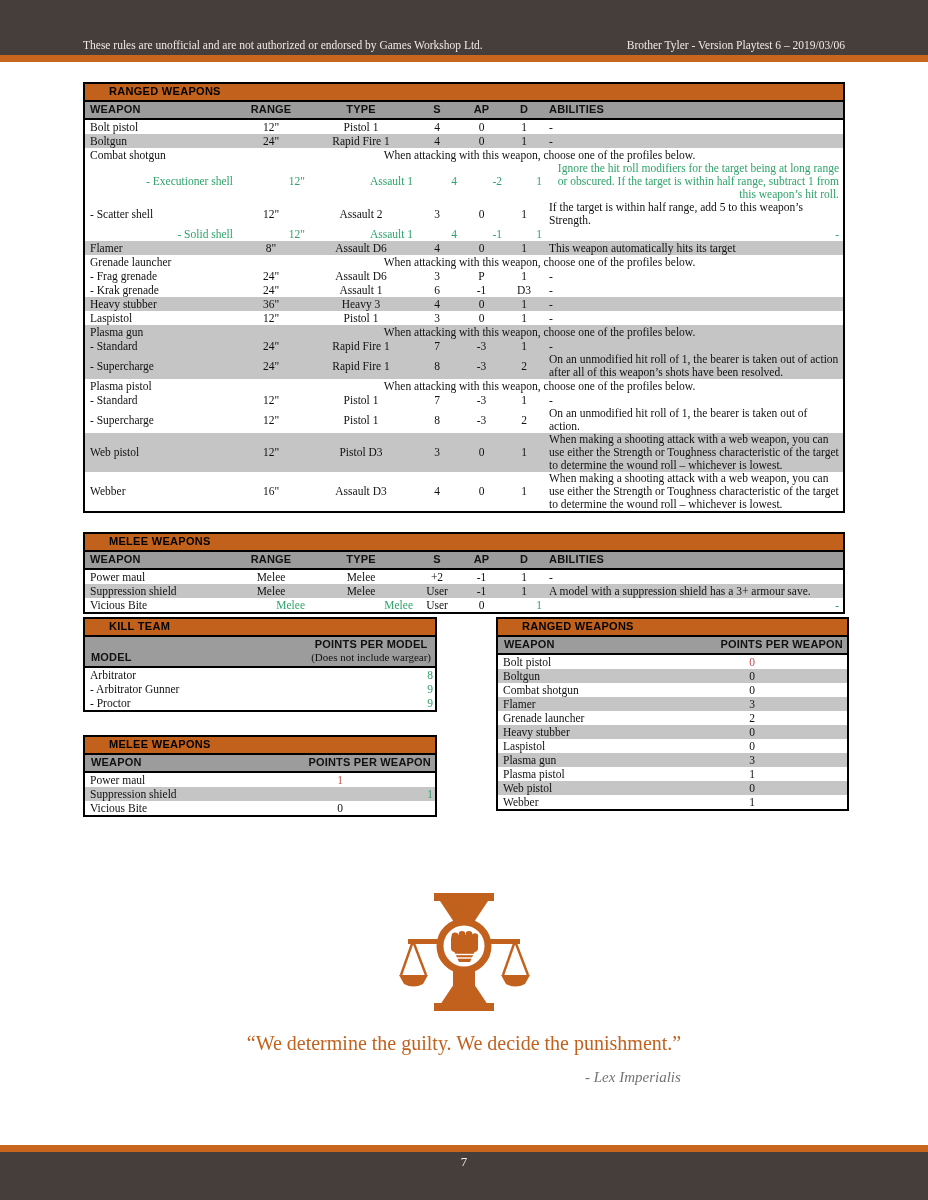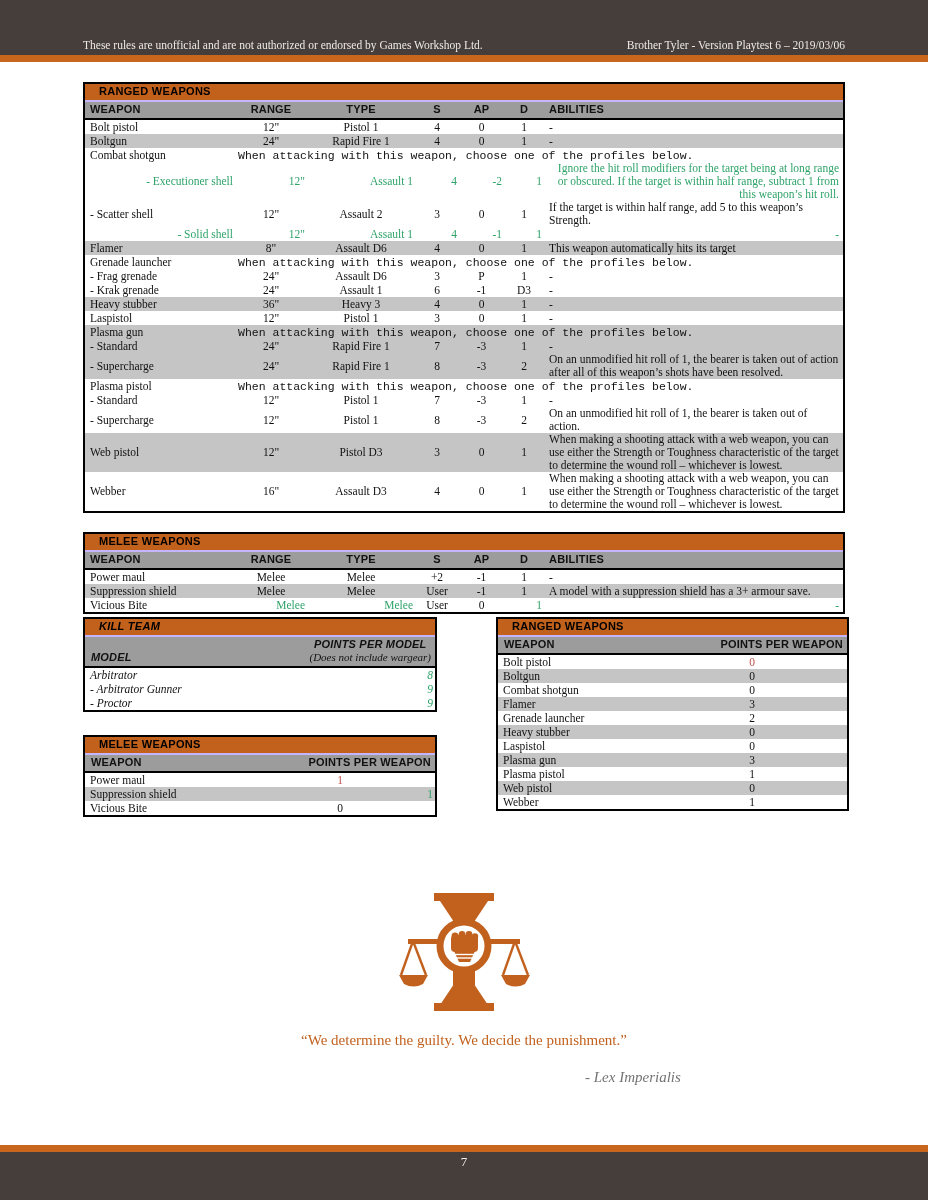--- a/index.html
+++ b/index.html
@@ -9,51 +9,51 @@
   .topbar{position:absolute;left:0;top:0;width:928px;height:55px;background:#453E3A;}
   .topbar-inner{position:absolute;left:83px;right:83px;bottom:4px;display:flex;
         justify-content:space-between;color:#EDEAE8;font-size:11.5px;}
   .top-stripe{position:absolute;left:0;top:55px;width:928px;height:7px;background:#C8661E;}
   .bot-stripe{position:absolute;left:0;top:1145px;width:928px;height:7px;background:#C8661E;}
   .botbar{position:absolute;left:0;top:1152px;width:928px;height:48px;background:#453E3A;}
   .pagenum{position:absolute;top:2px;left:0;width:100%;text-align:center;color:#F2F0EE;font-size:13px;}
 
   
   .wtable{position:absolute;border:2px solid #000;background:#fff;font-size:11.5px;line-height:13px;}
-  .ttl{background:#C2611B;border-bottom:2px solid #c4b5fd;padding:1px 0 2px 14px;
+  .ttl{background:#C2611B;border-bottom:2px solid #000000;padding:1px 0 2px 24px;
        font-family:"Liberation Sans",sans-serif;font-weight:700;font-size:11px;letter-spacing:.3px;color:#000;}
   .hdr{background:#9C9C9C;border-bottom:2px solid #000;display:grid;
        grid-template-columns:150px 72px 108px 44px 45px 40px 1fr;
        font-family:"Liberation Sans",sans-serif;font-weight:700;font-size:11px;letter-spacing:.2px;
        padding:1px 0 2px 0;}
   .row{display:grid;grid-template-columns:150px 72px 108px 44px 45px 40px 1fr;min-height:14px;align-items:center;}
   .row.shade{background:#C5C5C5;}
   .cell{padding:0 2px;}
   .c-l{text-align:left;padding-left:5px;}
   .c-c{text-align:center;}
-  .note{grid-column:2 / -1;text-align:left;padding-left:3px;font-family:Liberation Mono, monospace;}
+  .note{grid-column:2 / -1;text-align:center;padding-left:3px;}
   .ab{padding-right:4px;}
   .g{color:#2FA36A;text-align:right;}
   .r{color:#C0504D;}
 
   
   .ptable{position:absolute;border:2px solid #000;background:#fff;font-size:11.5px;line-height:13px;}
   .phdr{background:#9C9C9C;border-bottom:2px solid #000;display:flex;justify-content:space-between;
         align-items:flex-end;padding:1px 4px 2px 6px;}
   .phdr .c1{font-family:"Liberation Sans",sans-serif;font-weight:700;font-size:11px;letter-spacing:.2px;}
   .phdr .c2wrap{text-align:center;}
   .phdr .c2{font-family:"Liberation Sans",sans-serif;font-weight:700;font-size:11px;letter-spacing:.2px;}
   .phdr .c2sub{font-size:11px;font-family:"Liberation Serif",serif;font-weight:400;}
   .prow{display:grid;grid-template-columns:1fr 190px;min-height:14px;align-items:center;}
   .prow.shade{background:#C5C5C5;}
 
   
   .emblem{position:absolute;left:0;top:888px;width:100%;text-align:center;}
   .quote{position:absolute;left:0;top:1032px;width:100%;text-align:center;
-         color:#C2611E;font-size:15px;}
+         color:#C2611E;font-size:20px;}
   .attrib{position:absolute;left:585px;top:1069px;color:#737373;font-size:15px;font-style:italic;}
 </style>
 </head>
 <body>
 
 <div class="page">
 
   <div class="topbar">
     <div class="topbar-inner">
       <span>These rules are unofficial and are not authorized or endorsed by Games Workshop Ltd.</span>
@@ -272,21 +272,21 @@
           <div class="cell c-c g">Melee</div>
           <div class="cell c-c g">Melee</div>
           <div class="cell c-c">User</div>
           <div class="cell c-c">0</div>
           <div class="cell c-c g">1</div>
           <div class="cell c-l ab g">-</div>
         </div>
       </div>
   </div>
 
-  <div class="ptable" style="left:83px;top:617px;width:350px;font-style:italic;">
+  <div class="ptable" style="left:83px;top:617px;width:350px;">
     <div class="ttl">KILL TEAM</div>
     <div class="phdr">
       <span class="c1">MODEL</span>
       <span class="c2wrap">
         <div class="c2">POINTS PER MODEL</div>
         <div class="c2sub">(Does not include wargear)</div>
       </span>
     </div>
     <div class="body">
         <div class="prow">

